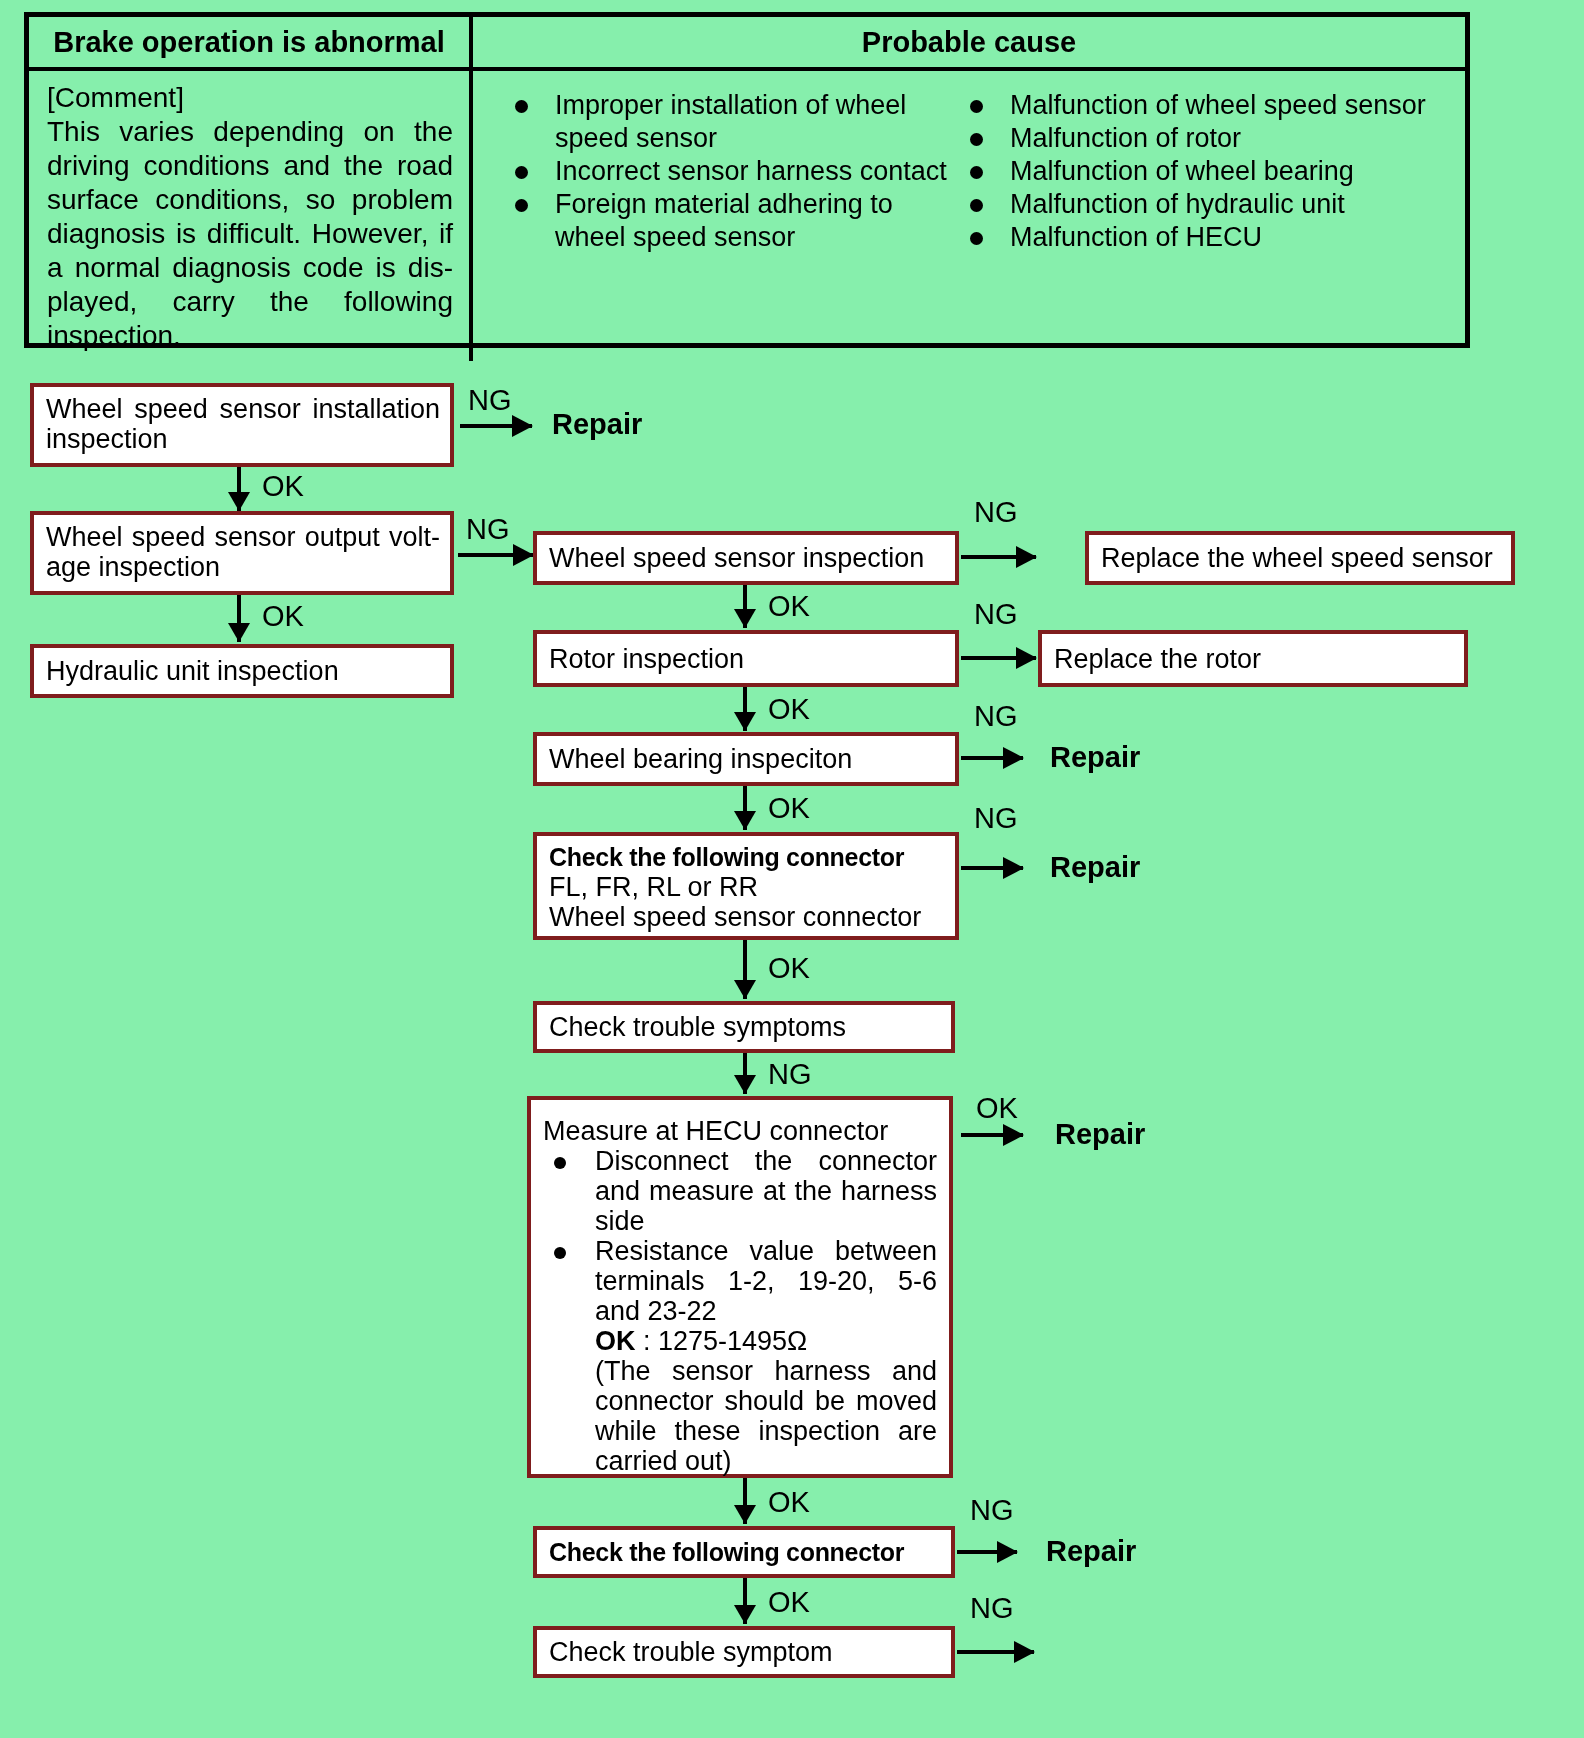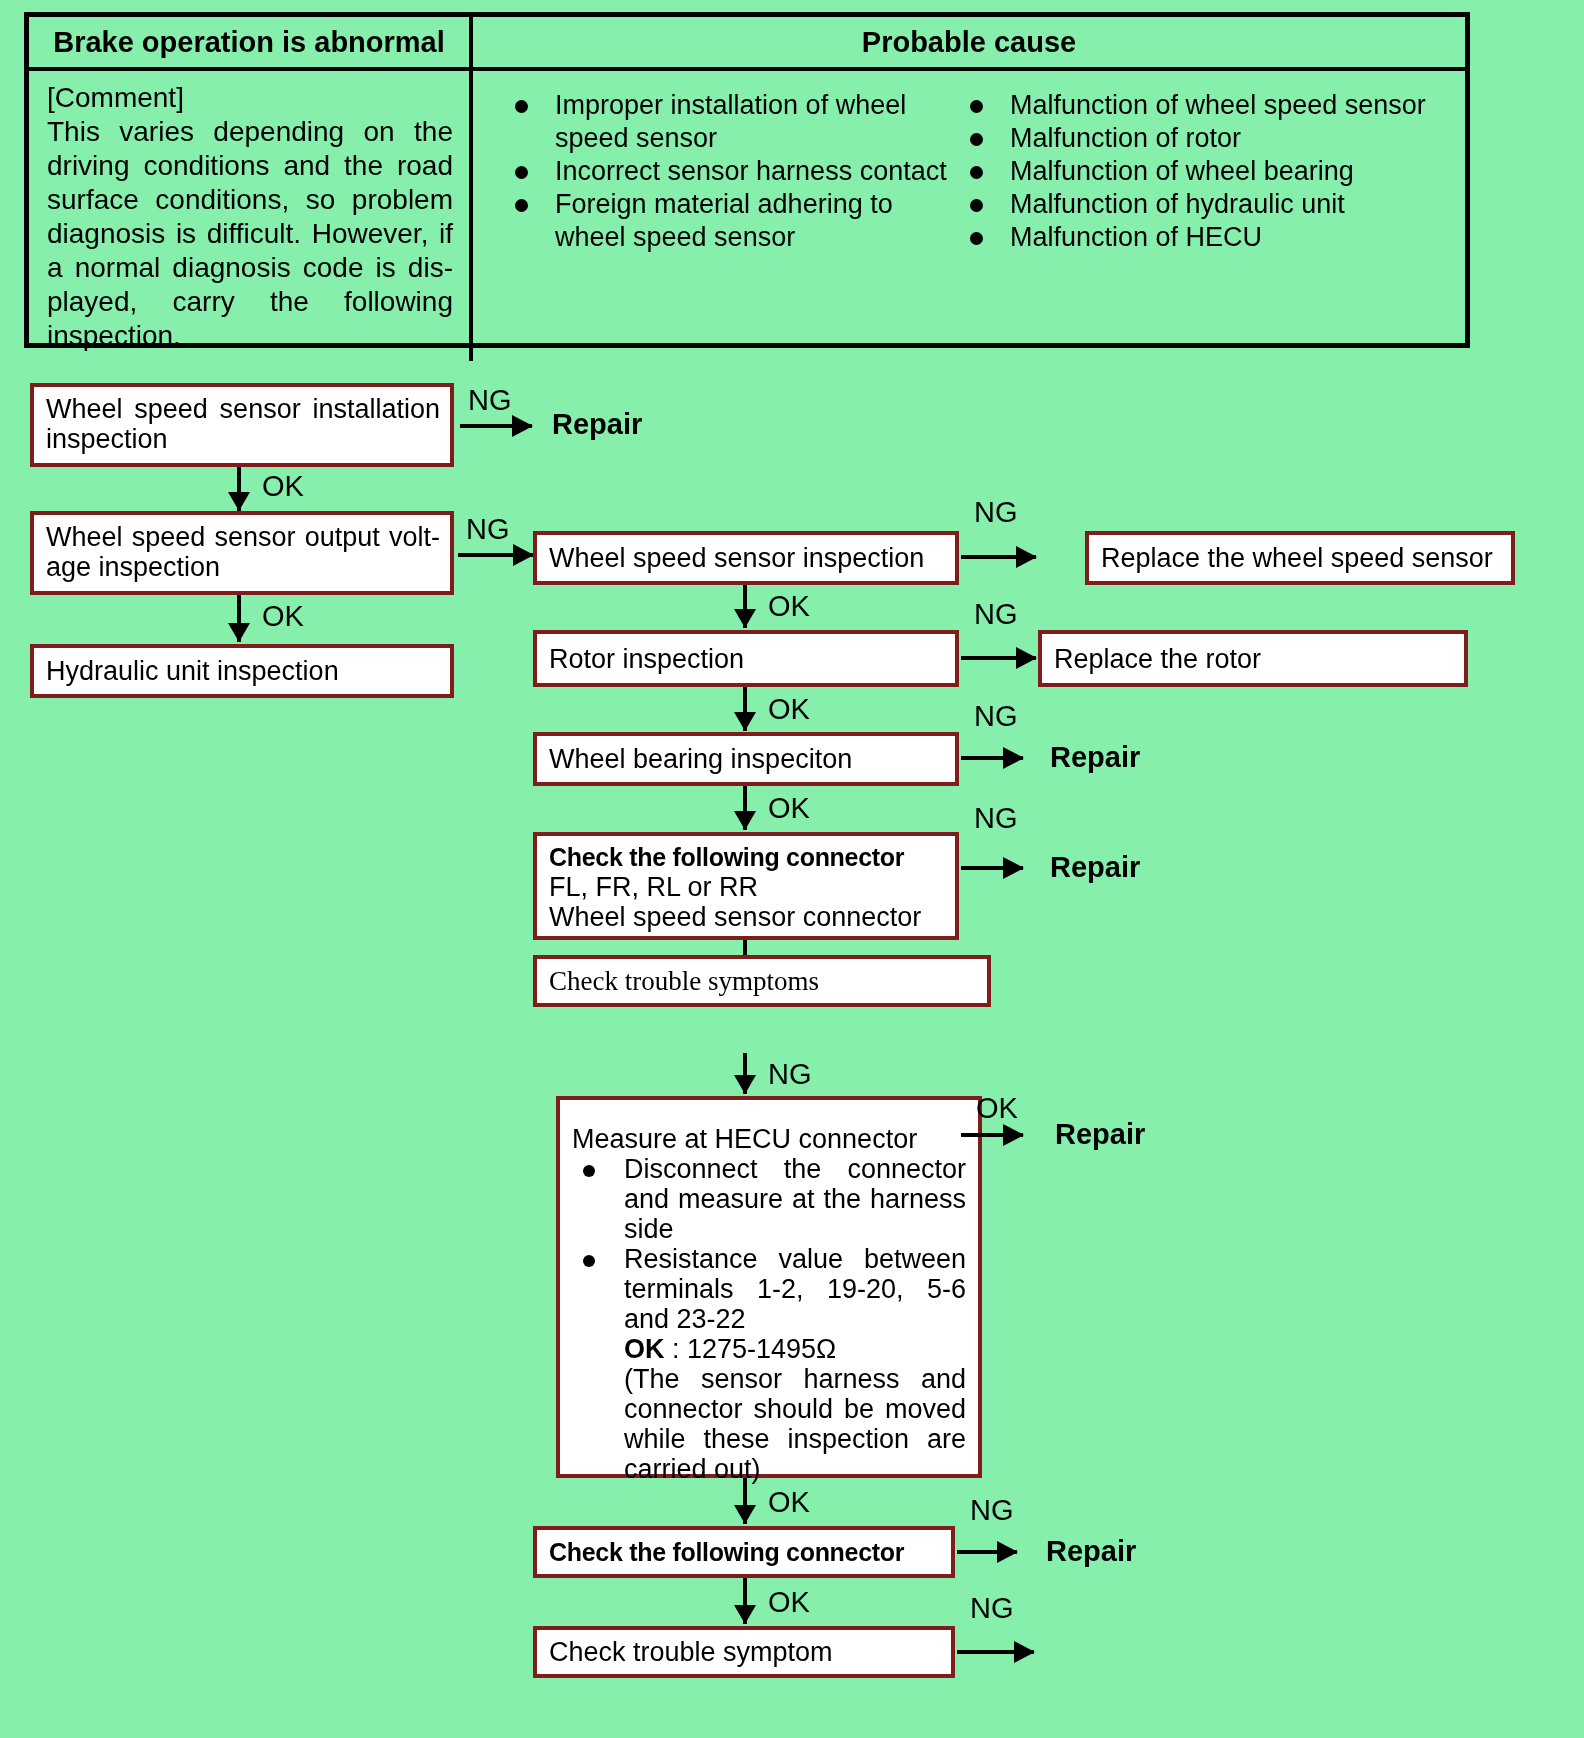--- a/index.html
+++ b/index.html
@@ -137,26 +137,26 @@
     <div class="boldline">Check the following connector</div>
     <div>FL, FR, RL or RR</div>
     <div>Wheel speed sensor connector</div>
   </div>
   <span class="flabel" style="left:974px;top:802px;">NG</span>
   <div class="harrow" style="left:961px;top:866px;width:62px;"></div>
   <span class="repair" style="left:1050px;top:851px;">Repair</span>
 
   <div class="varrow" style="left:743px;top:940px;height:59px;"></div>
   <span class="flabel" style="left:768px;top:952px;">OK</span>
-  <div class="node" style="left:533px;top:955px;width:458px;height:52px;font-family:Liberation Serif, serif;">Check trouble symptoms</div>
+  <div class="node" style="left:533px;top:1001px;width:422px;height:52px;">Check trouble symptoms</div>
 
   <div class="varrow" style="left:743px;top:1053px;height:41px;"></div>
   <span class="flabel" style="left:768px;top:1058px;">NG</span>
 
-  <div class="node block" style="left:556px;top:1096px;width:426px;height:382px;padding-top:24px;">
+  <div class="node block" style="left:527px;top:1096px;width:426px;height:382px;padding-top:16px;">
     <div class="hecu-title">Measure at HECU connector</div>
     <div class="hecu-row">
       <span class="hecu-dot"></span>
       <div class="hecu-body">Disconnect the connector and measure at the harness side</div>
     </div>
     <div class="hecu-row">
       <span class="hecu-dot"></span>
       <div class="hecu-body">
         <div>Resistance value between ter­minals 1-2, 19-20, 5-6 and 23-22</div>
         <div><span class="bold">OK</span><span> : 1275-1495Ω</span></div>

